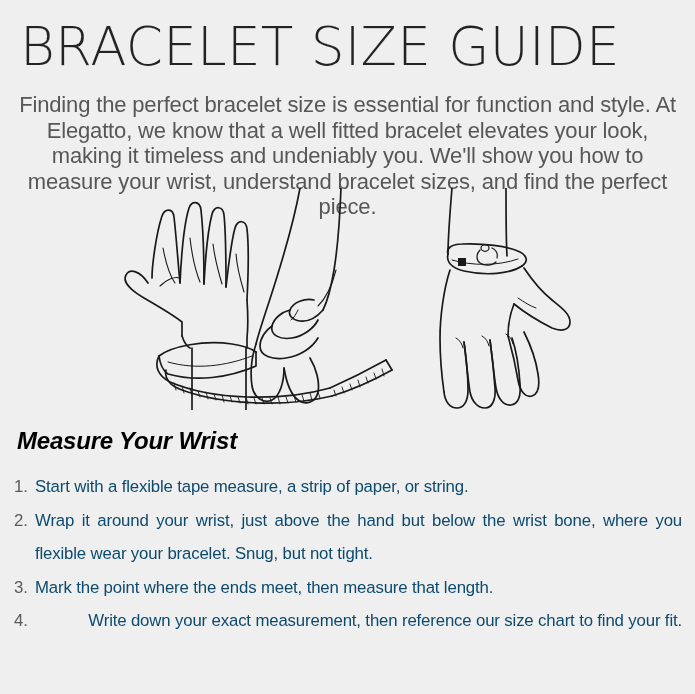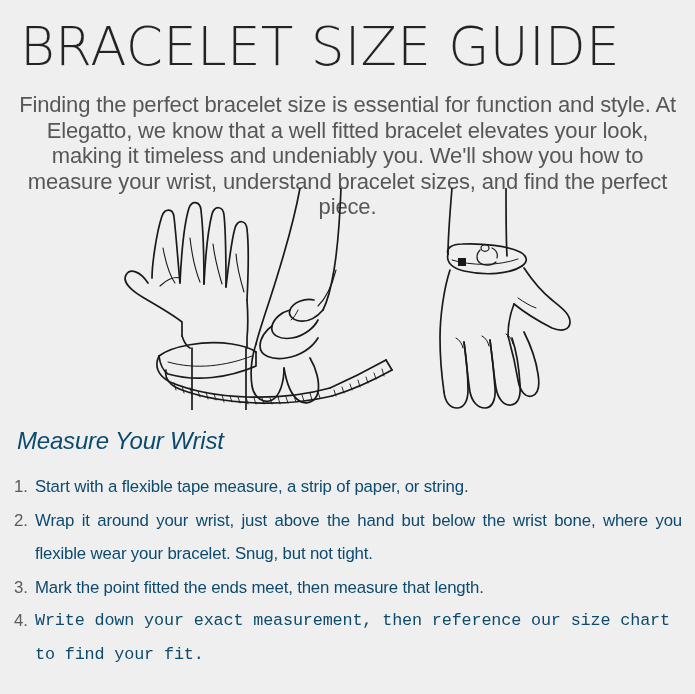--- a/index.html
+++ b/index.html
@@ -66,23 +66,23 @@
     width: 500px;
     height: 222px;
   }
 
   
   .section-heading {
     position: absolute;
     left: 17px;
     top: 427px;
     font-size: 24px;
-    font-weight: normal;
+    font-weight: bold;
     font-style: italic;
-    color: #0c4a6e;
+    color: #000000;
     letter-spacing: -0.2px;
   }
 
   
   .steps {
     position: absolute;
     left: 14px;
     top: 470px;
     width: 668px;
     font-size: 16.8px;
@@ -100,22 +100,21 @@
     text-align: left;
     color: #5a5a5a;
   }
   .step-text {
     flex: 1 1 auto;
     text-align: justify;
     text-justify: inter-word;
     color: #0c4a6e;
   }
   .step-text.nojustify {
-    text-align: left;
-    font-family: Liberation Mono, monospace;
+    text-align: right;
   }
 </style>
 </head>
 <body>
 
 <div class="page">
 
   <div class="title">BRACELET SIZE GUIDE</div>
 
   <div class="intro">Finding the perfect bracelet size is essential for function and style. At Elegatto, we know that a well fitted bracelet elevates your look, making it timeless and undeniably you. We'll show you how to measure your wrist, understand bracelet sizes, and find the perfect piece.</div>
@@ -330,21 +329,21 @@
     <div class="step">
       <span class="step-num">1.</span>
       <span class="step-text">Start with a flexible tape measure, a strip of paper, or string.</span>
     </div>
     <div class="step">
       <span class="step-num">2.</span>
       <span class="step-text">Wrap it around your wrist, just above the hand but below the wrist bone, where you flexible wear your bracelet. Snug, but not tight.</span>
     </div>
     <div class="step">
       <span class="step-num">3.</span>
-      <span class="step-text">Mark the point fitted the ends meet, then measure that length.</span>
+      <span class="step-text">Mark the point where the ends meet, then measure that length.</span>
     </div>
     <div class="step">
       <span class="step-num">4.</span>
       <span class="step-text nojustify">Write down your exact measurement, then reference our size chart to find your fit.</span>
     </div>
   </div>
 
 </div>
 
 </body></html>

